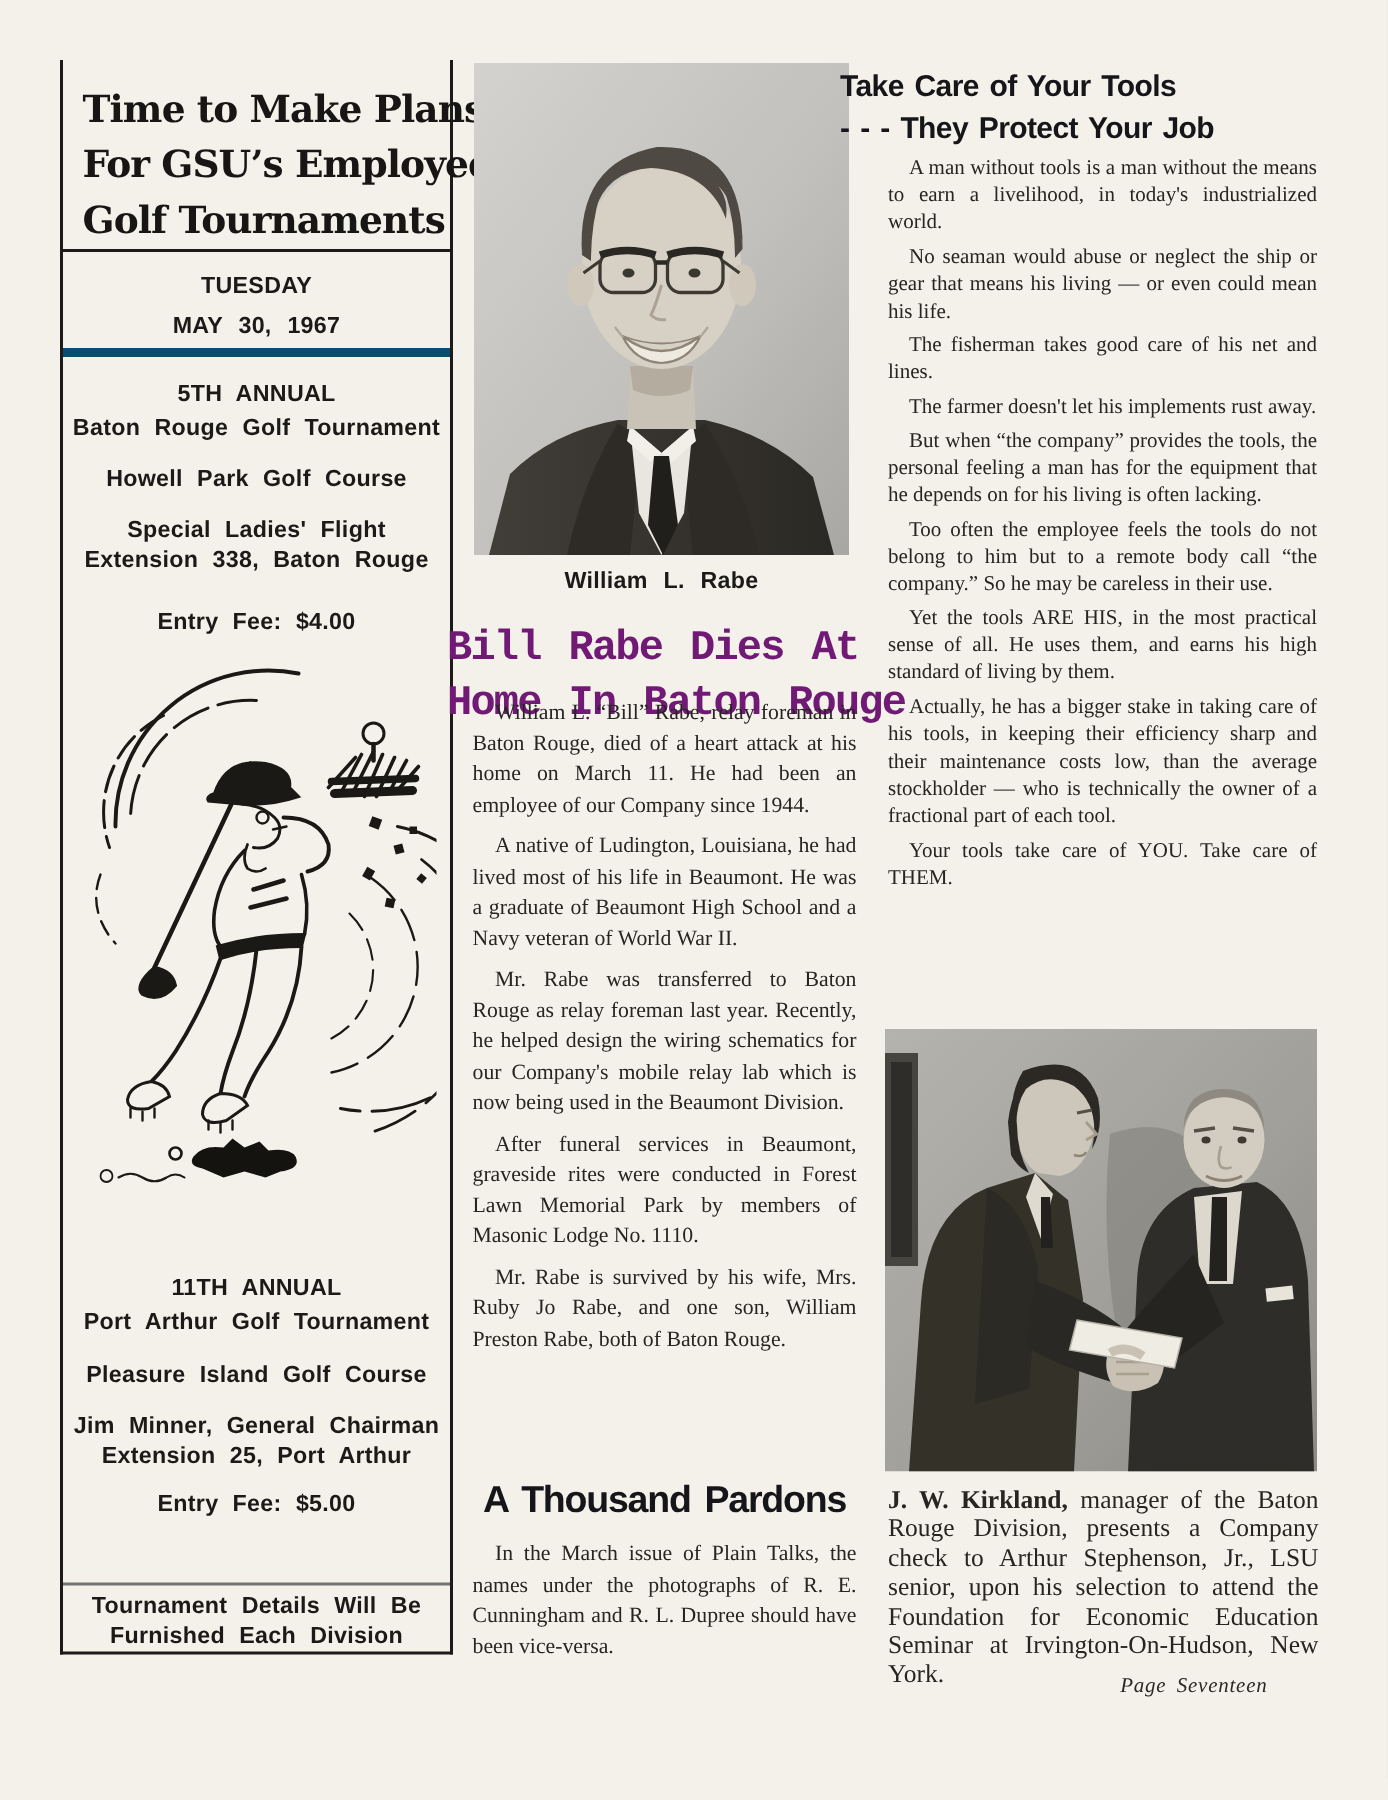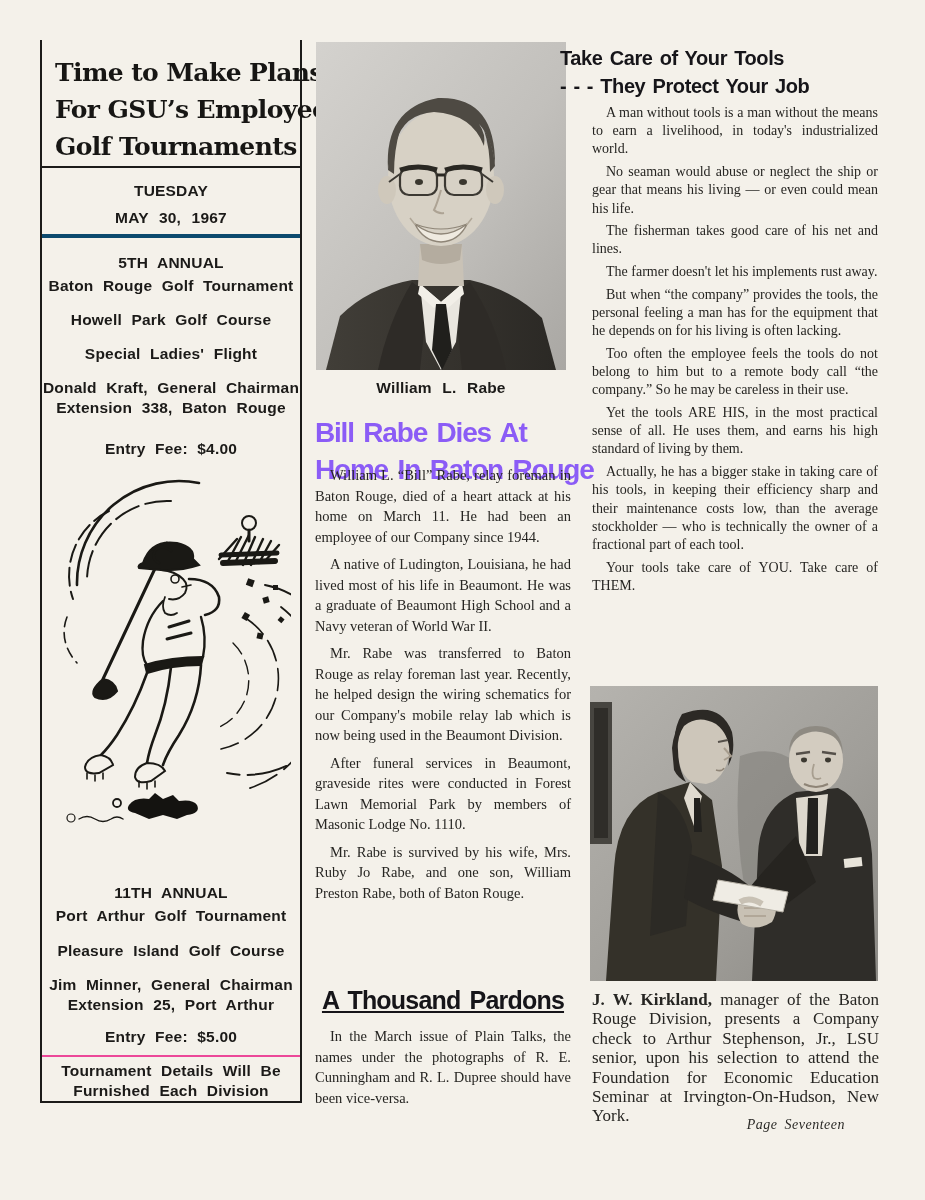--- a/index.html
+++ b/index.html
@@ -13,47 +13,47 @@
   .left-box {
     position:absolute; left:40px; top:40px; width:262px; height:1063px;
     border-left:2px solid #1c1b19; border-right:2px solid #1c1b19; border-bottom:2px solid #1c1b19;
   }
   .box-heading {
     height:128px; border-bottom:2px solid #1c1b19; padding:14px 6px 0 13px;
     font-family:"DejaVu Serif", serif; font-weight:bold; font-size:25px;
     line-height:37px; letter-spacing:-0.6px; color:#171614; white-space:nowrap;
   }
   .box-date {
-    height:70px; border-bottom:4px solid #0c4a6e; text-align:center; padding-top:13px;
+    height:70px; border-bottom:6px solid #0c4a6e; text-align:center; padding-top:13px;
   }
   .box-line {
     font-family:"Liberation Sans", sans-serif; font-weight:bold; font-size:15.5px;
     line-height:20px; color:#1b1a18; text-align:center; word-spacing:5px; letter-spacing:0.2px;
   }
   .box-main { height:817px; overflow:hidden; }
-  .box-footer { height:46px; border-top:2px solid #ec4899; padding-top:4px; }
+  .box-footer { height:46px; border-top:2px solid #737373; padding-top:4px; }
   .cartoon-wrap { width:240px; height:356px; margin:8px auto 0; }
 
   
   .portrait { position:absolute; left:316px; top:42px; width:250px; height:328px; }
   .mid-caption { position:absolute; left:316px; top:378px; width:250px; }
   .obit-headline {
-    position:absolute; left:315px; top:414px; width:258px;
-    font-family:Liberation Sans, sans-serif; font-weight:bold; font-size:28px;
-    line-height:37px; letter-spacing:-1.2px; word-spacing:3px; color:#8b5cf6; white-space:nowrap;
+    position:absolute; left:298px; top:414px; width:258px;
+    font-family:Liberation Mono, monospace; font-weight:bold; font-size:28px;
+    line-height:37px; letter-spacing:-1.2px; word-spacing:3px; color:#701a75; white-space:nowrap;
   }
   .obit-body { position:absolute; left:315px; top:465px; width:256px; }
   .bodytext p {
     font-size:14.5px; line-height:20.5px; text-align:justify; text-indent:15px;
     color:#262522; margin-bottom:7px;
   }
   .pardons-head {
     position:absolute; left:315px; top:986px; width:256px; text-align:center;
     font-family:"Liberation Sans", sans-serif; font-weight:bold; font-size:25px;
-    letter-spacing:-0.8px; word-spacing:3px; color:#161519;text-decoration:underline;
+    letter-spacing:-0.8px; word-spacing:3px; color:#161519;
   }
   .pardons-body { position:absolute; left:315px; top:1026px; width:256px; }
 
   
   .tools-head {
     position:absolute; left:560px; top:44px; width:290px;
     font-family:"Liberation Sans", sans-serif; font-weight:bold; font-size:20px;
     line-height:28px; letter-spacing:-0.4px; word-spacing:2px; color:#161519; white-space:nowrap;
   }
   .tools-body { position:absolute; left:592px; top:104px; width:286px; }
@@ -84,21 +84,20 @@
     </div>
     <div class="box-date">
       <div class="box-line" style="word-spacing:1px;">TUESDAY</div>
       <div class="box-line" style="margin-top:7px; word-spacing:6px;">MAY 30, 1967</div>
     </div>
     <div class="box-main">
       <div class="box-line" style="margin-top:15px;">5TH ANNUAL</div>
       <div class="box-line" style="margin-top:3px;">Baton Rouge Golf Tournament</div>
       <div class="box-line" style="margin-top:14px;">Howell Park Golf Course</div>
       <div class="box-line" style="margin-top:14px;">Special Ladies' Flight</div>
-      <div class="box-line" style="margin-top:14px;">Donald Kraft, General Chairman</div>
       <div class="box-line">Extension 338, Baton Rouge</div>
       <div class="box-line" style="margin-top:21px;">Entry Fee: $4.00</div>
 
       <div class="cartoon-wrap">
         <svg width="240" height="356" viewBox="0 0 240 356" fill="none" stroke="#1a1915" stroke-width="2" stroke-linecap="round">
 
           <path d="M 148 16 A 102 102 0 0 0 26 118" stroke-width="2.6"></path>
           <path d="M 120 34 A 80 80 0 0 0 36 112" stroke-dasharray="26 7"></path>
           <path d="M 58 44 A 72 72 0 0 0 22 132" stroke-dasharray="18 6"></path>
           <path d="M 16 150 A 90 60 0 0 0 26 196" stroke-dasharray="10 6" stroke-width="1.6"></path>

